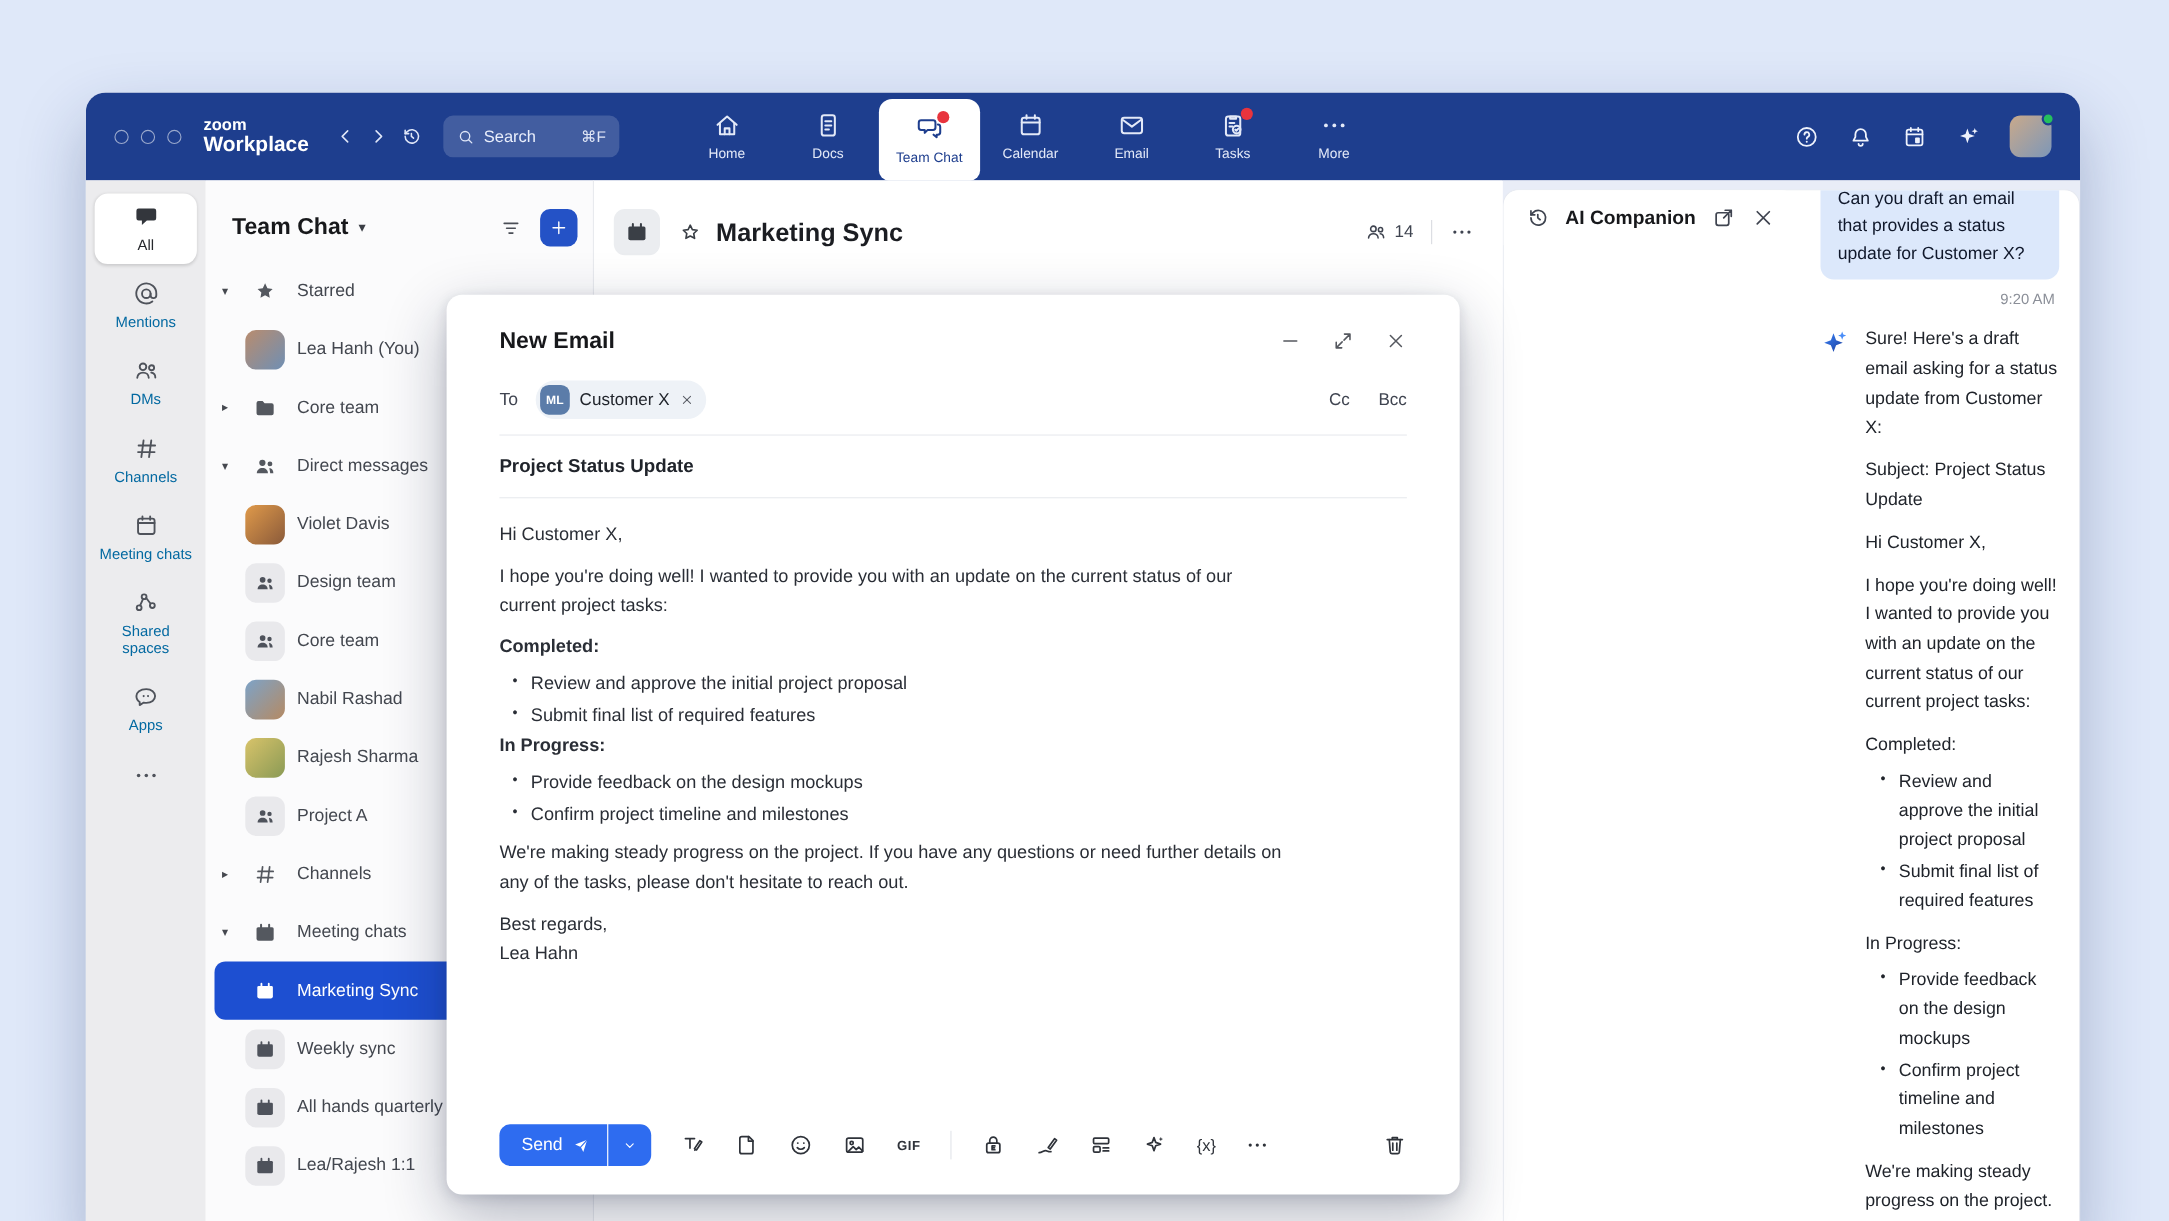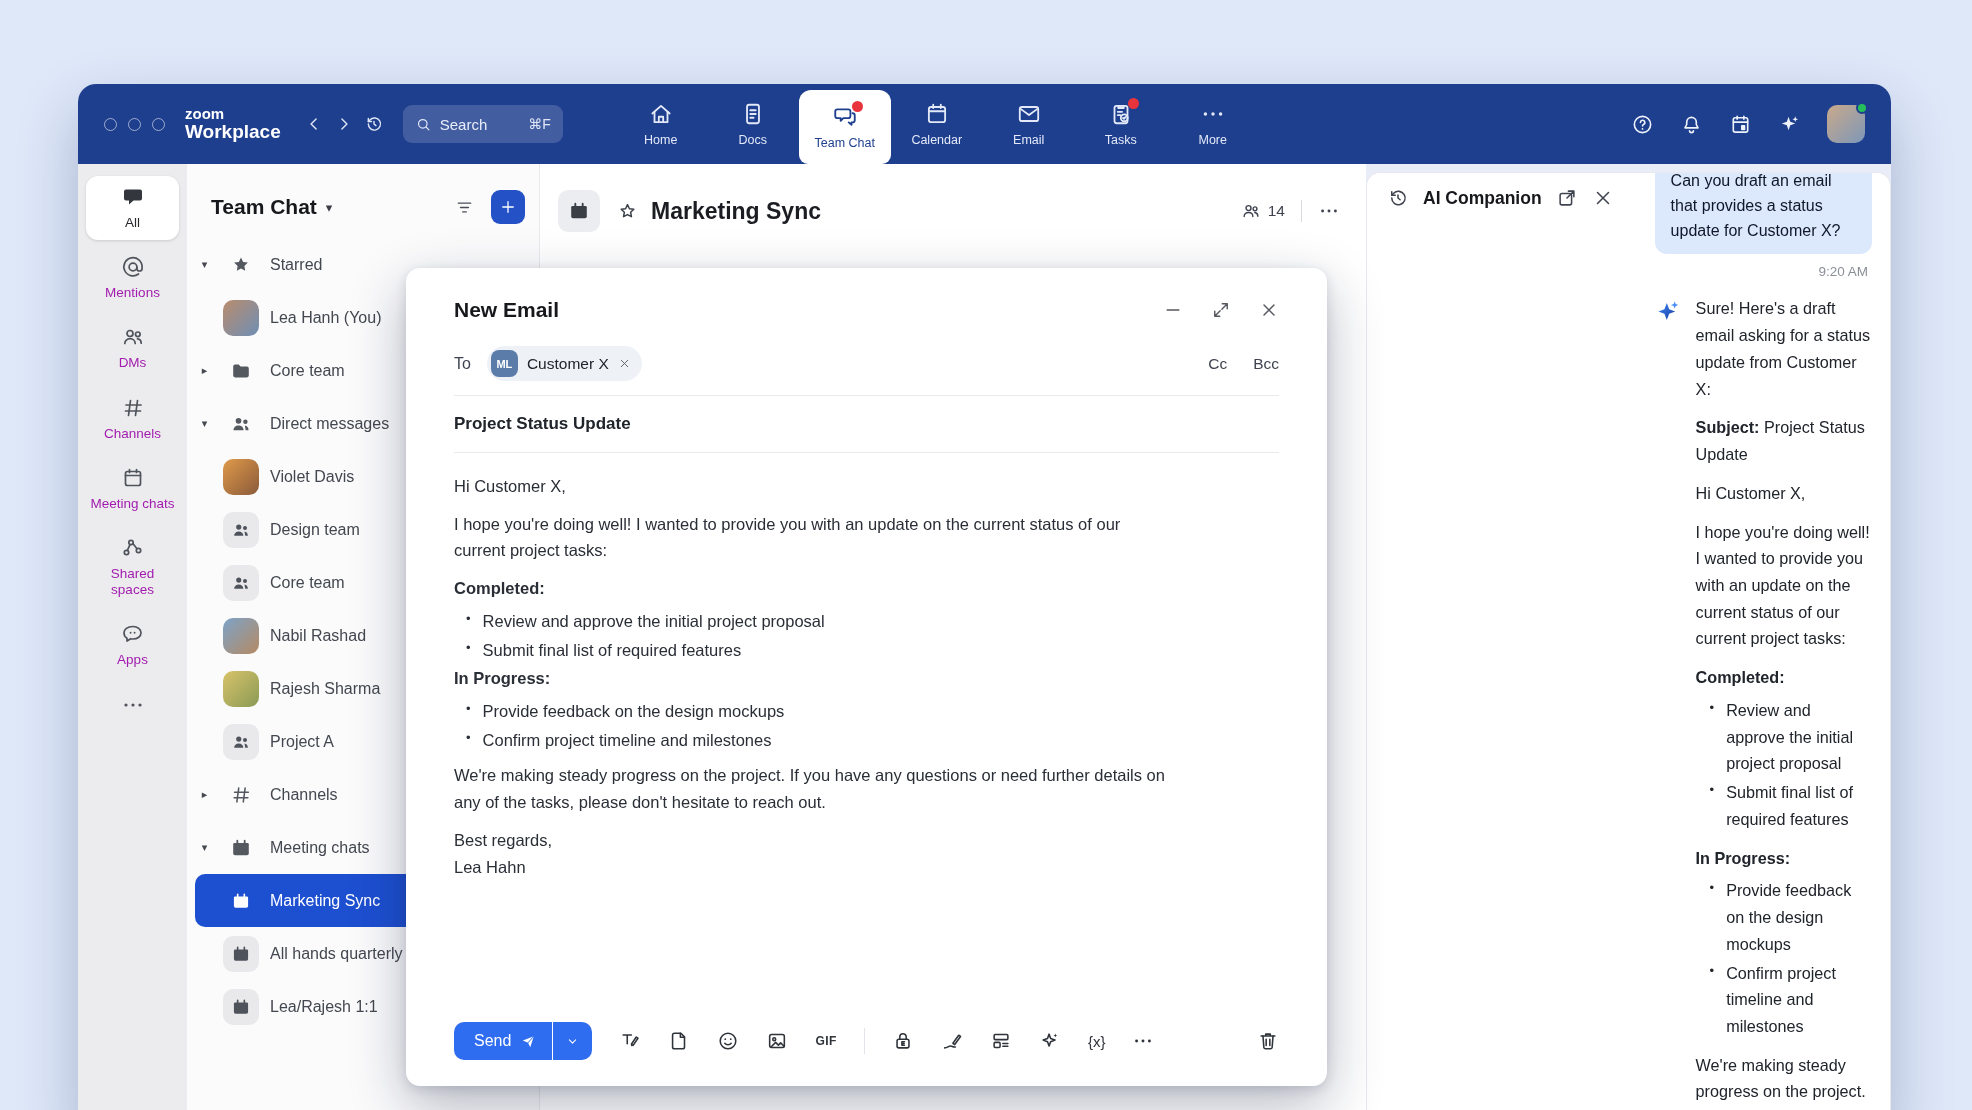--- a/index.html
+++ b/index.html
@@ -35,21 +35,21 @@
   .tb-right .ric{width:23px;height:23px;color:#eef2fc}
   .tb-avatar{width:38px;height:38px;border-radius:10px;background:linear-gradient(135deg,#c9a98b,#7d97b8);position:relative}
   .tb-avatar .presence{position:absolute;top:-3px;right:-3px;width:12px;height:12px;border-radius:50%;background:#25c05c;border:2px solid #1e3e8e}
 
   
   .content{flex:1;display:flex;min-height:0}
 
   
   .rail{width:109px;background:#ececee;padding:12px 8px;display:flex;flex-direction:column;align-items:center;gap:6px;flex:0 0 auto}
   .rail-item{width:93px;padding:9px 2px;display:flex;flex-direction:column;align-items:center;gap:6px;border-radius:12px;
-    color:#a21caf;font-size:13.5px;line-height:1.2;text-align:center}
+    color:#0369a1;font-size:13.5px;line-height:1.2;text-align:center}
   .rail-item .ric{width:24px;height:24px;color:#4f535b}
   .rail-item.active{background:#fff;box-shadow:0 1px 3px rgba(0,0,0,.14);color:#26282d}
   .rail-item.active .ric{color:#33363c}
 
   
   .chatlist{width:353px;background:#fbfbfc;border-right:1px solid #e8eaee;padding:26px 0 0 8px;display:flex;flex-direction:column;overflow:hidden;flex:0 0 auto}
   .cl-header{display:flex;align-items:center;padding:0 14px 14px 16px}
   .cl-title{font-size:21px;font-weight:bold;color:#17181b;white-space:nowrap}
   .cl-chev{font-size:13px;color:#3b3e45;margin-left:9px}
   .cl-header .fic{width:21px;height:21px;color:#4a4e56;margin-left:auto}
@@ -98,21 +98,21 @@
   .ai-header{height:50px;display:flex;align-items:center;padding:0 20px;gap:14px;flex:0 0 auto;background:#fff;border-radius:14px 14px 0 0;position:relative;z-index:2}
   .ai-header .hic{width:22px;height:22px;color:#3f4450}
   .ai-title{flex:1;text-align:center;font-size:17.5px;font-weight:bold;color:#17181b}
   .ai-body{flex:1;overflow:hidden;padding:0 18px 0 21px;position:relative;z-index:1}
   .user-bubble{margin:-15px 0 0 auto;max-width:432px;background:#dce8fb;border-radius:12px;padding:11px 16px;font-size:16px;line-height:1.55;color:#0f172a}
   .ai-time{text-align:right;font-size:13.5px;color:#8b8f98;margin:10px 4px 16px 0}
   .ai-msg{display:flex;gap:14px;align-items:flex-start}
   .ai-spark{width:27px;height:27px;flex:0 0 27px;margin-top:3px}
   .ai-text{font-size:16.2px;line-height:1.65;color:#20242b}
   .ai-text p{margin:0 0 12px}
-  .ai-text .bold{font-weight:bold}
+  .ai-text .bold{font-weight:normal}
   .bl{display:flex;gap:12px;padding-left:14px;margin-bottom:2px}
   .bl .b{font-size:13px;line-height:inherit}
   .blocklast{margin-bottom:12px}
   .fb-row{display:flex;gap:17px;margin-top:10px;color:#595d66}
   .fb-row .fic{width:21px;height:21px}
 
   
   .modal{position:absolute;left:328px;top:184px;width:921px;height:818px;background:#fff;border-radius:14px;z-index:40;
     box-shadow:0 20px 55px rgba(18,28,58,.30),0 3px 12px rgba(18,28,58,.14);display:flex;flex-direction:column;padding:0 48px}
   .m-header{display:flex;align-items:center;padding:30px 0 10px}
@@ -522,20 +522,32 @@
         <span class="caret"></span>
         <span class="cl-ic">
             <span data-icon="calSolid">
               <svg viewBox="0 0 24 24" fill="none" stroke="currentColor" stroke-width="1.7" stroke-linecap="round" stroke-linejoin="round">
                 <path d="M5 6.5h14a1.5 1.5 0 0 1 1.5 1.5v10a2 2 0 0 1-2 2h-13a2 2 0 0 1-2-2V8A1.5 1.5 0 0 1 5 6.5z" fill="currentColor" stroke="none"></path>
                 <path d="M8 4v3.5M16 4v3.5" stroke-width="2"></path>
               </svg>
             </span>
           </span>
         <span>Marketing Sync</span>
+      </div>
+      <div class="cl-item">
+        <span class="caret"></span>
+        <span class="cl-ic boxed">
+            <span data-icon="calSolid">
+              <svg viewBox="0 0 24 24" fill="none" stroke="currentColor" stroke-width="1.7" stroke-linecap="round" stroke-linejoin="round">
+                <path d="M5 6.5h14a1.5 1.5 0 0 1 1.5 1.5v10a2 2 0 0 1-2 2h-13a2 2 0 0 1-2-2V8A1.5 1.5 0 0 1 5 6.5z" fill="currentColor" stroke="none"></path>
+                <path d="M8 4v3.5M16 4v3.5" stroke-width="2"></path>
+              </svg>
+            </span>
+          </span>
+        <span>Weekly sync</span>
       </div>
       <div class="cl-item">
         <span class="caret"></span>
         <span class="cl-ic boxed">
             <span data-icon="calSolid">
               <svg viewBox="0 0 24 24" fill="none" stroke="currentColor" stroke-width="1.7" stroke-linecap="round" stroke-linejoin="round">
                 <path d="M5 6.5h14a1.5 1.5 0 0 1 1.5 1.5v10a2 2 0 0 1-2 2h-13a2 2 0 0 1-2-2V8A1.5 1.5 0 0 1 5 6.5z" fill="currentColor" stroke="none"></path>
                 <path d="M8 4v3.5M16 4v3.5" stroke-width="2"></path>
               </svg>
             </span>

